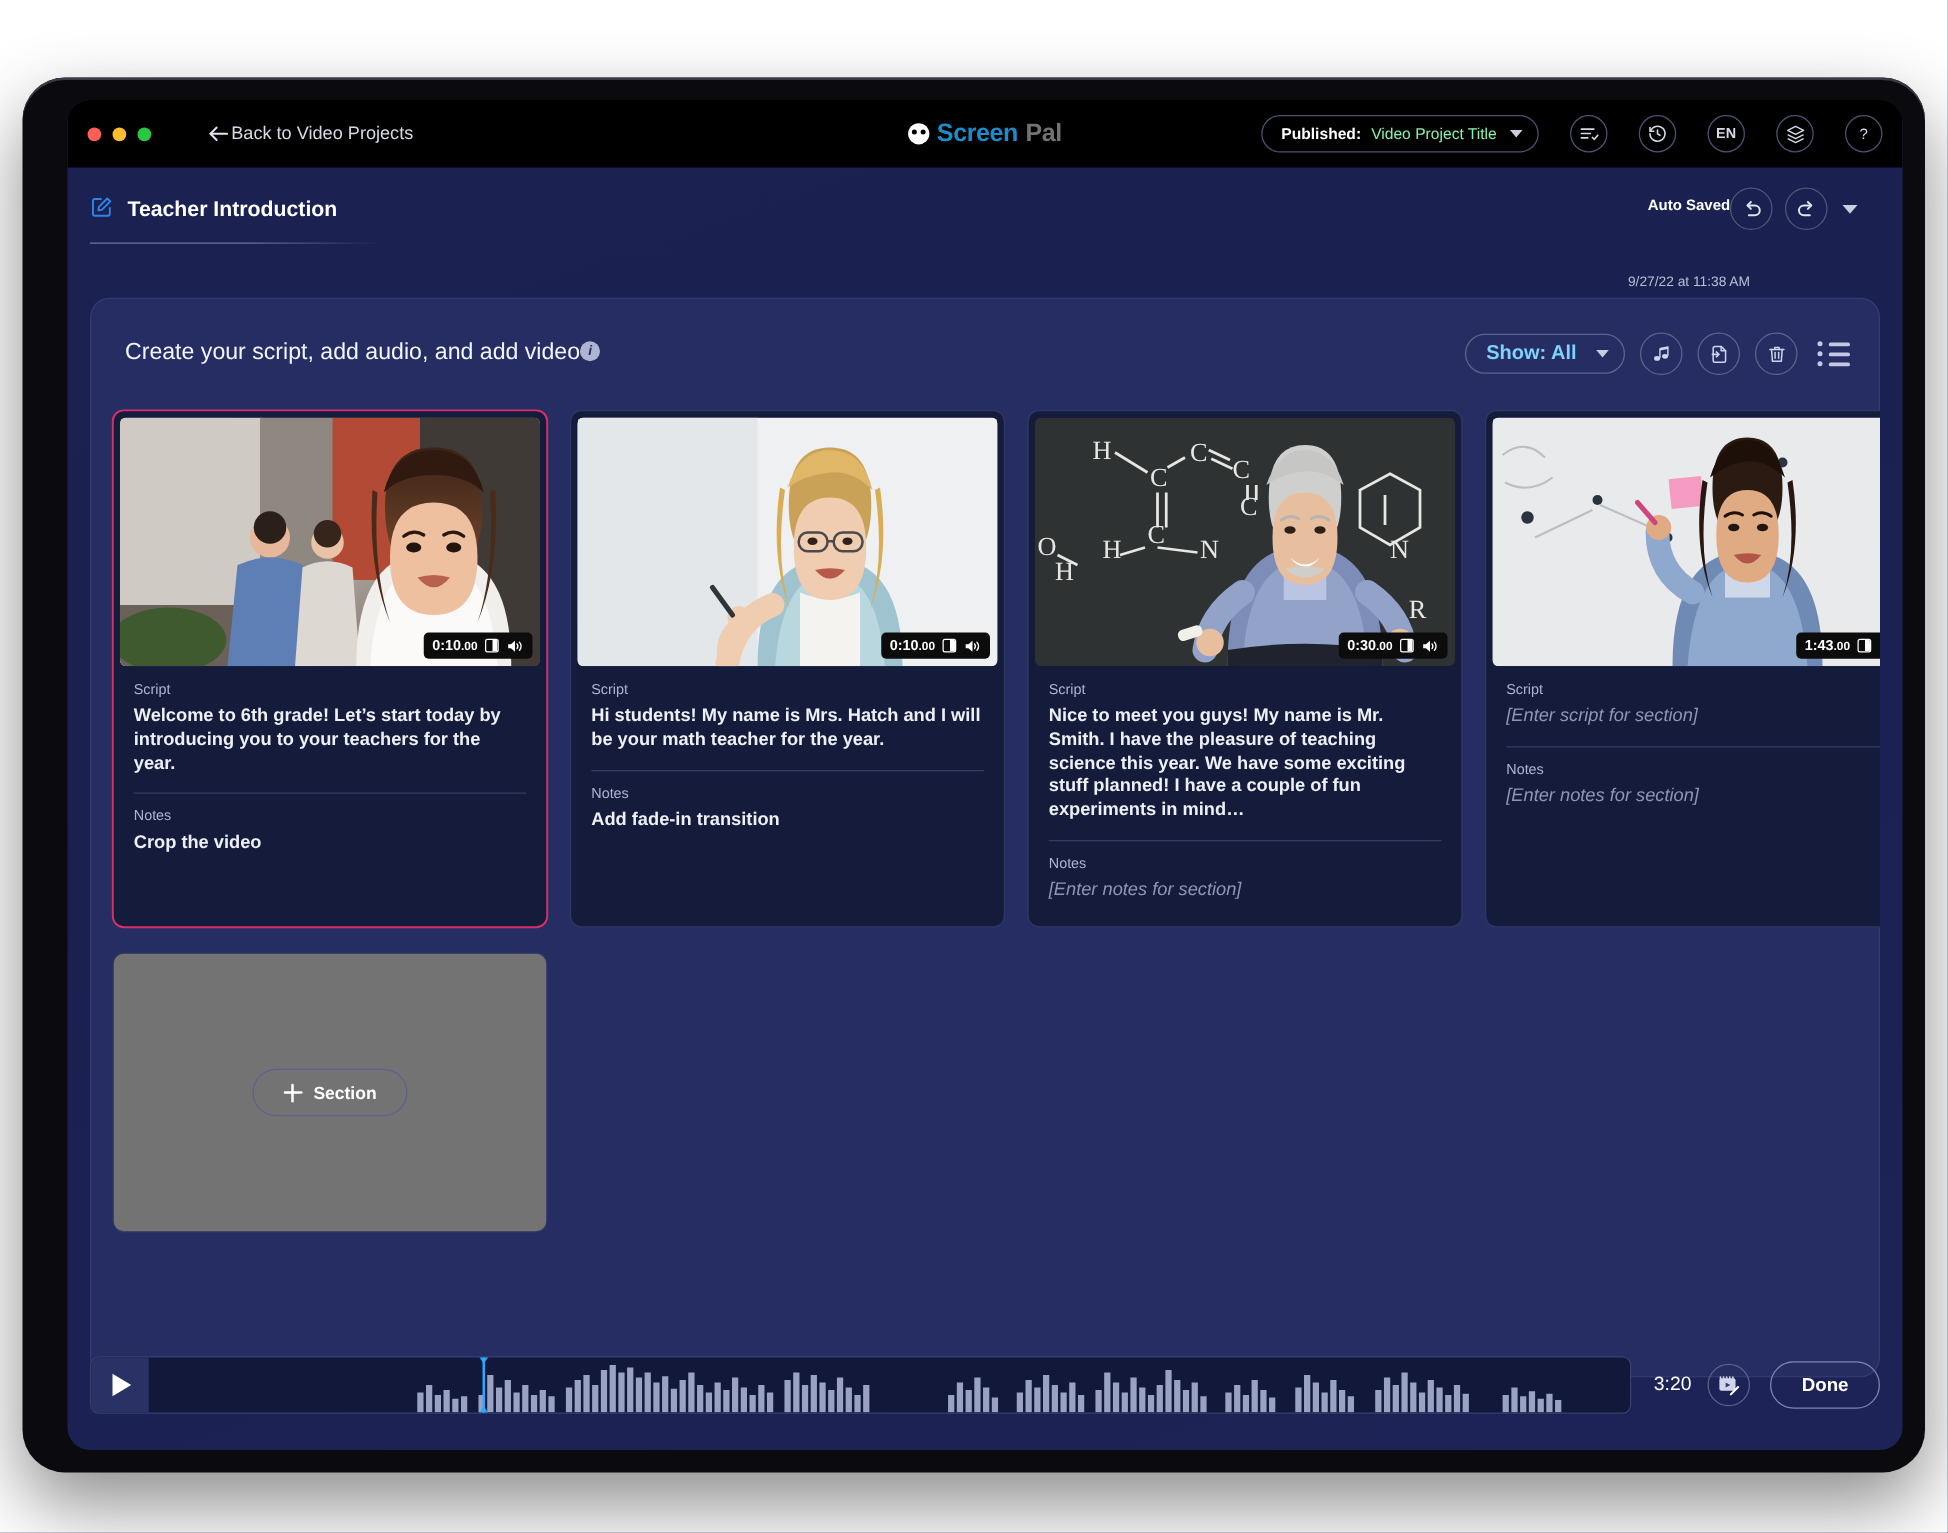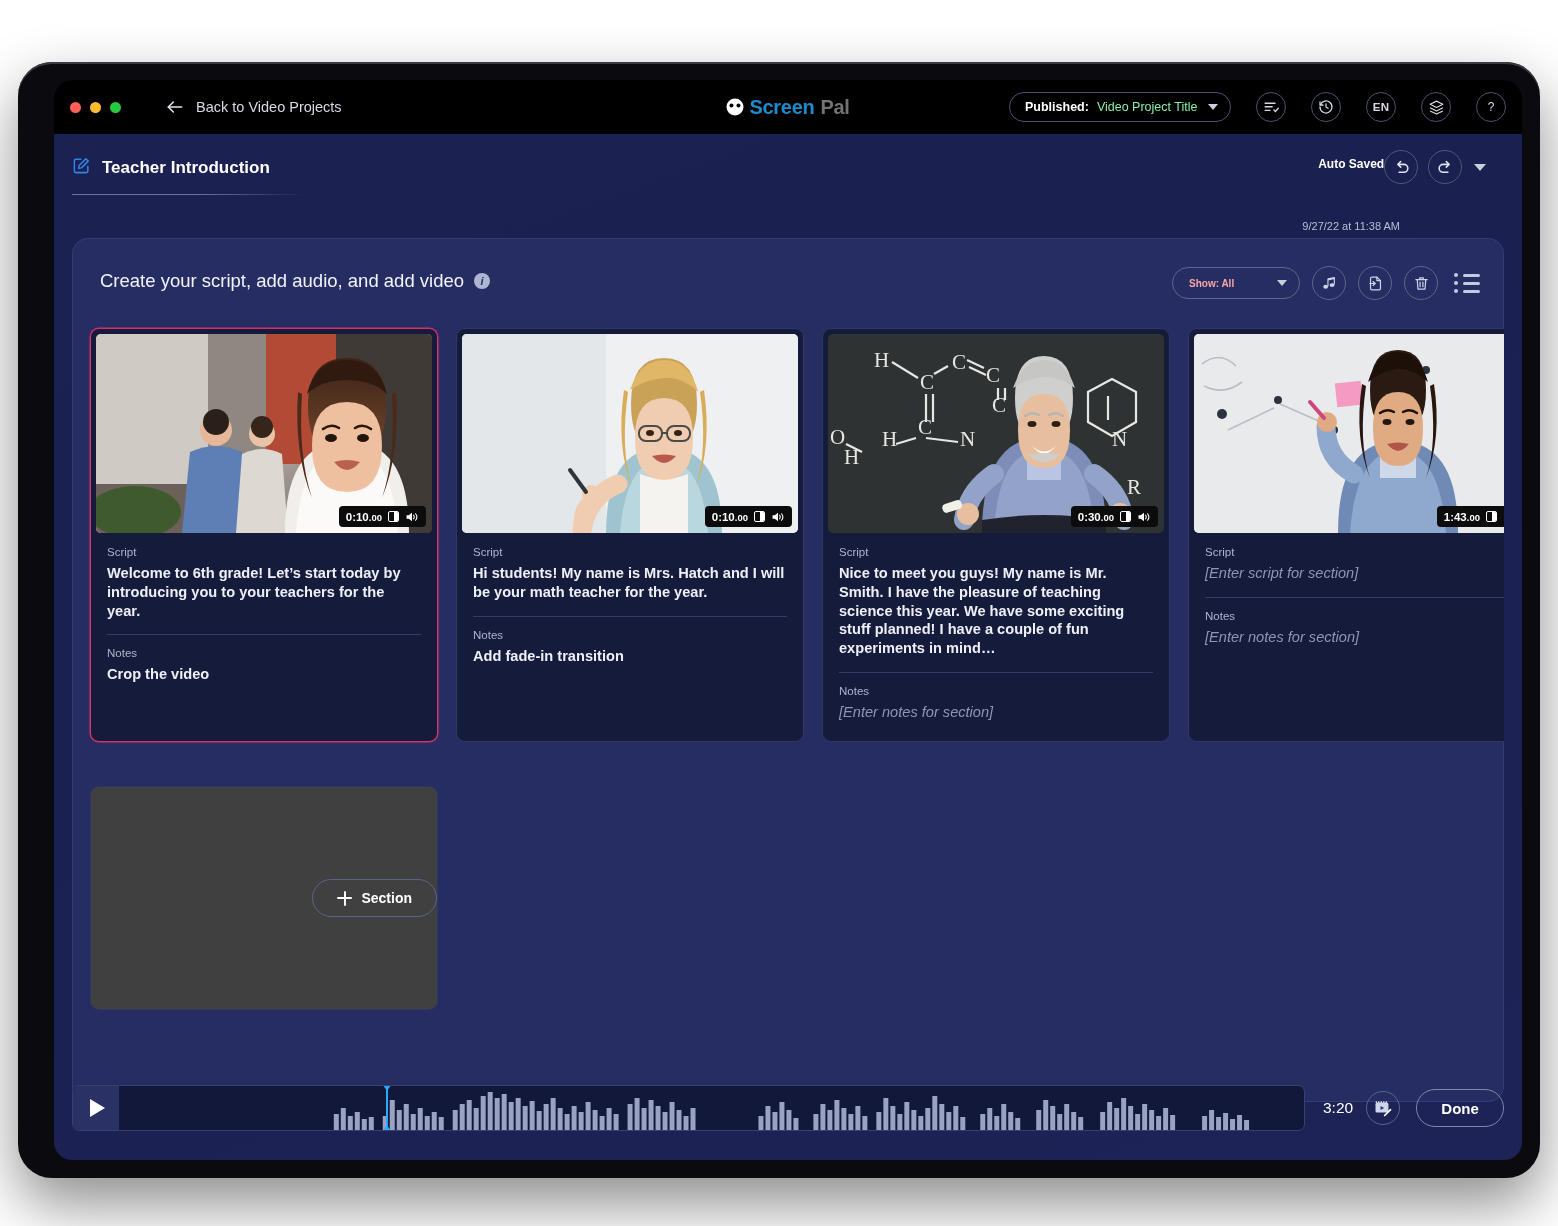--- a/index.html
+++ b/index.html
@@ -37,21 +37,21 @@
   #titlebar {
     position: relative;
     height: 54px;
     background: #000000;
     display: flex; align-items: center;
   }
   .traffic { display: flex; gap: 9px; margin-left: 16px; }
   .dot { width: 11px; height: 11px; border-radius: 50%; }
   .dot.r { background:#ff5f57; } .dot.y { background:#febc2e; } .dot.g { background:#28c840; }
 
-  #back-group { display:flex; align-items:center; gap:11px; margin-left:44px; cursor:pointer; }
+  #back-group { display:flex; align-items:center; margin-left:44px; cursor:pointer; }
   #back-group .arrow { width:20px; height:20px; }
   #back-label { color:#d7dae6; font-size:14.5px; }
 
   #brand {
     position:absolute; left:50%; top:50%; transform:translate(-50%,-50%);
     display:flex; align-items:center; gap:6px;
     font-size:20px; font-weight:bold; letter-spacing:-.3px;
   }
   #brand .screen { color:#1d8ccd; }
   #brand .pal { color:#737373; }
@@ -91,30 +91,30 @@
   #hist-caret { width:0;height:0;border-left:6px solid transparent;border-right:6px solid transparent;border-top:7px solid #c9cede;cursor:pointer;margin-left:2px; }
 
   
   #panel {
     position:absolute; left:18px; top:158px; width:1432px; height:864px;
     background:#262d63; border-radius:16px;
     box-shadow:0 0 0 1px rgba(120,130,190,.18) inset;
     overflow:hidden;
   }
   #panel-head { position:relative; height:88px; }
-  #panel-title { position:absolute; left:28px; top:32px; display:flex; align-items:center; gap:10px;
+  #panel-title { position:absolute; left:28px; top:32px; display:flex; align-items:center; 
     color:#f2f4fb; font-size:18.5px; }
   #info-badge { width:16px;height:16px;border-radius:50%;background:#aeb5d2;color:#262d63;
     font-size:11px;font-weight:bold;display:flex;align-items:center;justify-content:center;font-style:italic;cursor:pointer; }
 
   #panel-tools { position:absolute; right:24px; top:28px; display:flex; align-items:center; gap:12px; }
   #show-select { height:32px;min-width:128px;border:1px solid #5e6punk; }
   #show-select { height:32px;min-width:128px;border:1px solid #5e658a;border-radius:16px;
     display:flex;align-items:center;justify-content:space-between;padding:0 12px 0 16px;gap:12px;cursor:pointer; }
-  #show-select span { color:#fca5a5; font-size:10px; font-weight:bold; }
+  #show-select span { color:#7dd3fc; font-size:16px; font-weight:bold; }
   .tool-circ { width:34px;height:34px;border-radius:50%;border:1px solid #5e658a;display:flex;align-items:center;justify-content:center;cursor:pointer; }
   #list-toggle { width:26px;height:20px;display:flex;flex-direction:column;justify-content:space-between;cursor:pointer;margin-left:4px; }
   #list-toggle .lrow { display:flex; align-items:center; gap:5px; }
   #list-toggle .ldot { width:4px;height:4px;border-radius:50%;background:#c3c9e2; }
   #list-toggle .lbar { height:3px;border-radius:2px;background:#c3c9e2;width:17px; }
 
   
   #cards { position:absolute; left:18px; top:90px; display:flex; gap:18px; }
   .card {
     width:348px; background:#151b3b; border-radius:9px; border:1px solid #2f3764;
@@ -134,23 +134,23 @@
   .spk { width:14px;height:12px;position:relative;flex:none; }
 
   .card-body { padding:13px 11px 14px 11px; }
   .fld-label { color:#aeb5cd; font-size:11.5px; margin-bottom:6px; }
   .fld-text { color:#eef0f8; font-size:14.6px; line-height:1.29; font-weight:bold; }
   .fld-text.ph { color:#8f96b5; font-weight:normal;font-style:italic; }
   .divider { height:1px; background:#343c66; margin:14px 0 12px 0; }
 
   
   #add-tile {
-    position:absolute; left:18px; top:548px; width:348px; height:224px;
-    background:#404040; border:1px solid #2f3764; border-radius:9px;
-    display:flex; align-items:center; justify-content:flex-end;
+    position:absolute; left:18px; top:524px; width:348px; height:224px;
+    background:#737373; border:1px solid #2f3764; border-radius:9px;
+    display:flex; align-items:center; justify-content:center;
   }
   #add-section-btn {
     height:38px; padding:0 26px; border:1px solid #5b6punk; }
   #add-section-btn {
     height:38px; padding:0 24px; border:1px solid #5b628c; border-radius:19px;
     display:flex;align-items:center;gap:9px;cursor:pointer;color:#fff;font-size:14px;font-weight:bold;background:transparent;
   }
   .plus { position:relative; width:15px; height:15px; flex:none; }
   .plus::before,.plus::after{content:"";position:absolute;background:#fff;border-radius:1px;}
   .plus::before{left:0;top:6.2px;width:15px;height:2.2px;}

